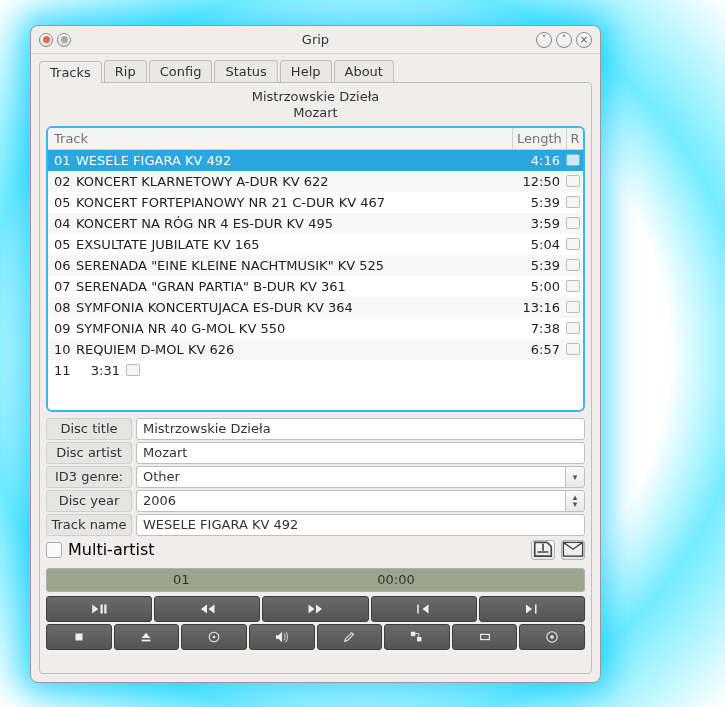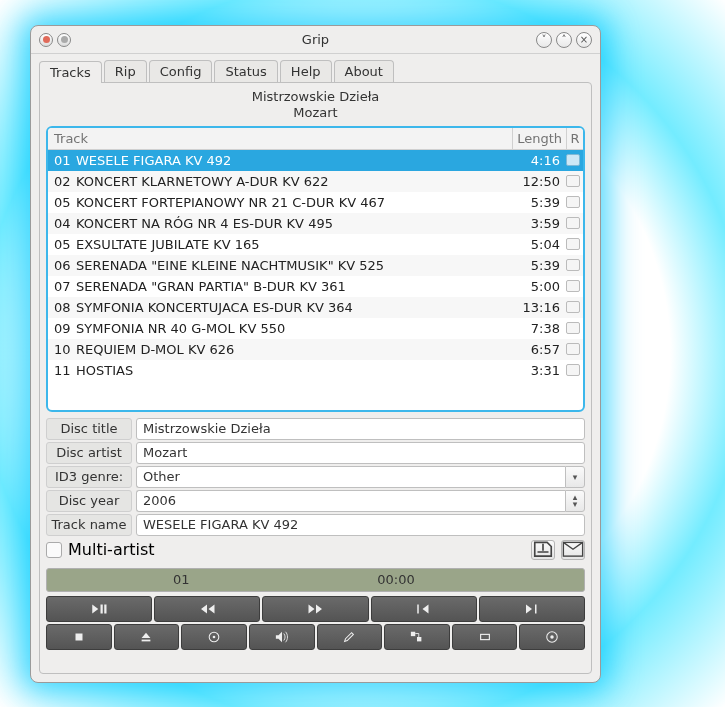--- a/index.html
+++ b/index.html
@@ -24,21 +24,21 @@
   .tb-btn { width:16px; height:16px; border-radius:50%; border:1px solid #888; background:linear-gradient(#fff,#e8e8e8); font-size:10px; display:flex; align-items:center; justify-content:center; color:#555; cursor:pointer;}
   .content { padding: 6px 8px 8px 8px; display:flex; flex-direction:column; flex:1; }
   .tabs { display:flex; gap:2px; }
   .tab { background:#e9e8e6; border:1px solid #bfbfbf; border-bottom:none; padding:3px 10px; font-size:13px; color:#333; border-radius:4px 4px 0 0; cursor:pointer; }
   .tab.active { background:#efeeed; position:relative; top:1px; }
   .panel { border:1px solid #bfbfbf; background:#efeeed; padding:4px 6px 6px 6px; display:flex; flex-direction:column; flex:1; border-radius:0 4px 4px 4px;}
   .album-head { text-align:center; font-size:13px; color:#333; line-height:1.25; padding:2px 0 4px 0;}
   .tracklist { border:2px solid #3cb7eb; border-radius:6px; background:#fff; flex:0 0 286px; overflow:hidden; display:flex; flex-direction:column;}
   .tl-head { display:flex; background:#f3f3f3; font-size:13px; color:#737373; border-bottom:1px solid #d0d0d0;}
   .tl-head .c-track{ flex:1; padding:3px 6px; border-right:1px solid #d0d0d0;}
-  .tl-head .c-len{ width:54px; padding:3px 4px; text-align:right; border-right:1px solid #d0d0d0;}
+  .tl-head .c-len{ width:54px; padding:3px 4px; text-align:left; border-right:1px solid #d0d0d0;}
   .tl-head .c-r{ width:16px; padding:3px 2px; text-align:center;}
   .tl-body{ overflow:auto; flex:1;}
   .row{ display:flex; font-size:13px; color:#222; height:21px; align-items:center;}
   .row:nth-child(even){ background:#f7f7f7;}
   .row.sel{ background:#2aa7e0; color:#fff;}
   .row .num{ width:24px; text-align:right; padding:0 4px 0 6px; font-variant-numeric:tabular-nums;}
   .row .name{ flex:1; padding:0 4px; white-space:nowrap; overflow:hidden; text-overflow:ellipsis;}
   .row .len{ width:54px; text-align:right; padding:0 6px; font-variant-numeric:tabular-nums;}
   .row .chk{ width:14px; height:12px; margin:0 3px 0 0; border:1px solid #bbb; border-radius:2px; background:#f5f5f5;}
   .row.sel .chk{ background:#cde8f6; border-color:#7fb9d6;}
@@ -160,21 +160,20 @@
               <span class="chk"></span>
             </div>
             <div class="row">
               <span class="num">10</span>
               <span class="name">REQUIEM D-MOL KV 626</span>
               <span class="len">6:57</span>
               <span class="chk"></span>
             </div>
             <div class="row">
               <span class="num">11</span>
-              <span class="name">HOSTIAS</span>
               <span class="len">3:31</span>
               <span class="chk"></span>
             </div>
           </div>
       </div>
 
       <div class="form">
         <label>Disc title</label>
         <div class="fld">Mistrzowskie Dzieła</div>
         <label>Disc artist</label>

